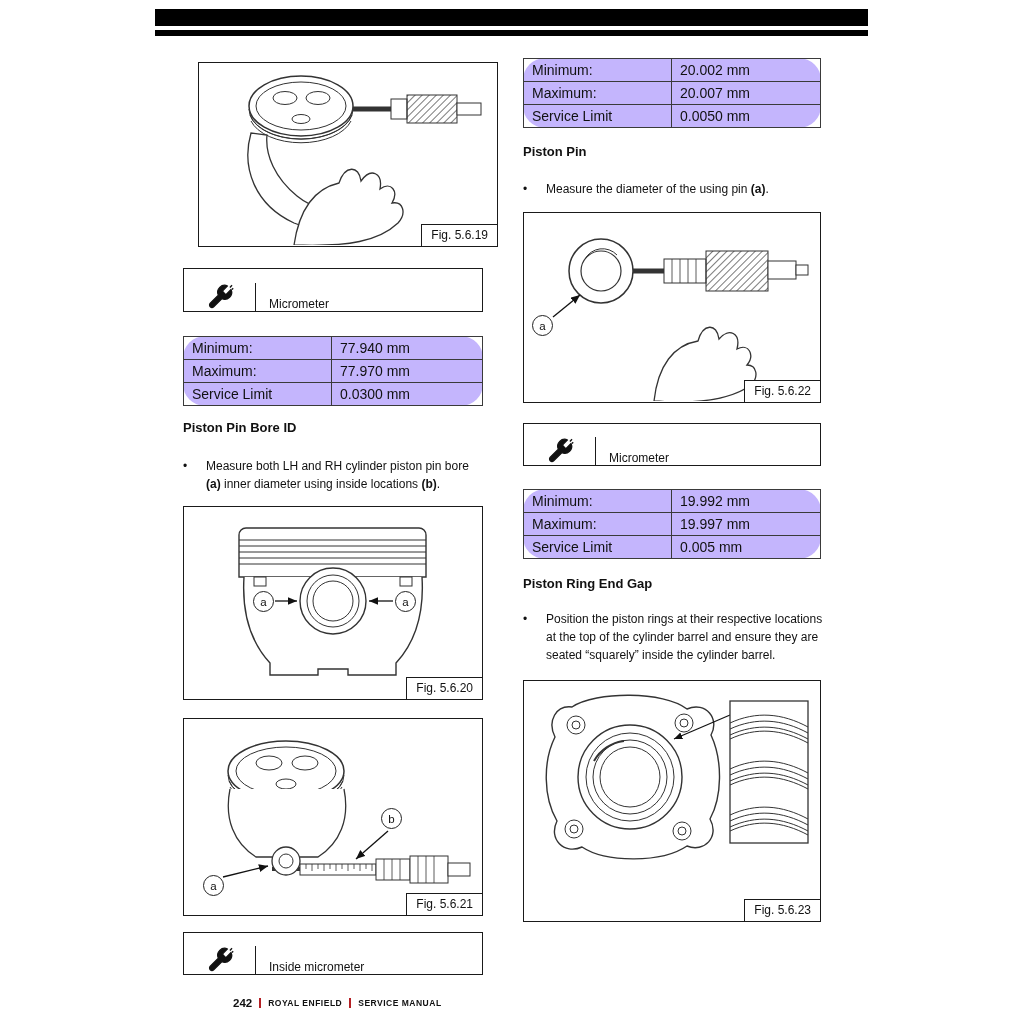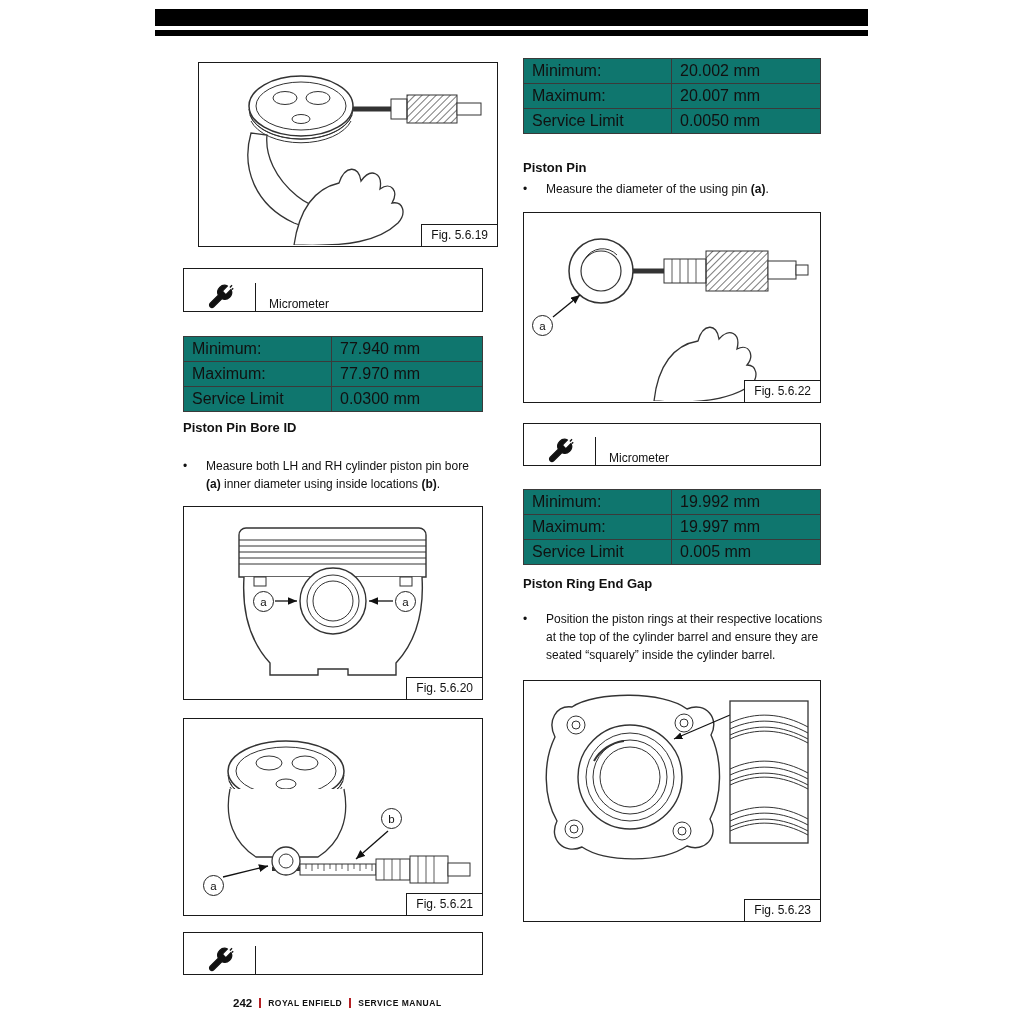--- a/index.html
+++ b/index.html
@@ -53,21 +53,21 @@
     width: 72px;
     border-right: 1.4px solid #1a1a1a;
     display: flex; align-items: center; justify-content: center;
   }
   .toollabel {
     display: flex; align-items: center;
     padding-left: 13px;
     font-size: 12px;
   }
 
-  table.spec { position: absolute; border-collapse: collapse; font-size: 16px; background: #0f766e; }
+  table.spec { position: absolute; border-collapse: collapse; font-size: 14px; background: #c4b5fd; border-radius: 22px; }
   table.spec td { border: 1.2px solid #3a3a3a; padding: 3px 8px; height: 22px; }
   table.spec td.lbl { width: 148px; }
   table.spec td.val { }
   #table1 { width: 300px; }
   #table2, #table3 { width: 298px; }
 
   .heading { position: absolute; font-size: 13px; font-weight: 700; }
   .bullet  { position: absolute; display: flex; font-size: 12px; line-height: 1.5; }
   .bullet .dot  { width: 23px; flex: none; }
   .bullet .btext { flex: 1; }
@@ -78,21 +78,21 @@
   #tool1  { left: 183px; top: 268px; width: 300px; height: 44px; }
   #table1 { left: 183px; top: 336px; }
   #h1     { left: 183px; top: 420px; }
   #b1     { left: 183px; top: 457px; width: 300px; }
   #fig20  { left: 183px; top: 506px; width: 300px; height: 194px; }
   #fig21  { left: 183px; top: 718px; width: 300px; height: 198px; }
   #tool2  { left: 183px; top: 932px; width: 300px; height: 43px; }
 
   
   #table2 { left: 523px; top: 58px; }
-  #h2     { left: 523px; top: 160px; }
+  #h2     { left: 523px; top: 144px; }
   #b2     { left: 523px; top: 180px; width: 298px; }
   #fig22  { left: 523px; top: 212px; width: 298px; height: 191px; }
   #tool3  { left: 523px; top: 423px; width: 298px; height: 43px; }
   #table3 { left: 523px; top: 489px; }
   #h3     { left: 523px; top: 576px; }
   #b3     { left: 523px; top: 610px; width: 300px; }
   #fig23  { left: 523px; top: 680px; width: 298px; height: 242px; }
 
   .footer {
     position: absolute;
@@ -234,20 +234,21 @@
   <div class="figcap">Fig. 5.6.21</div>
 </div>
 
 <div class="toolbox" id="tool2">
   <div class="toolicon">
     <svg width="28" height="28" viewBox="0 0 24 24">
       <path d="M14.7 6.3a1 1 0 0 0 0 1.4l1.6 1.6a1 1 0 0 0 1.4 0l3.77-3.77a6 6 0 0 1-7.94 7.94l-6.91 6.91a2.12 2.12 0 0 1-3-3l6.91-6.91a6 6 0 0 1 7.94-7.94l-3.76 3.76z" fill="#111" stroke="#111" stroke-width="1" stroke-linejoin="round"></path>
       <path d="M20.5 3.8 l1.8 -1.8 M22.3 5.6 l1 -1" stroke="#111" stroke-width="1.2"></path>
     </svg>
   </div>
+  <div class="toollabel">Inside micrometer</div>
 </div>
 
 <table class="spec" id="table2">
   <tbody>
     <tr>
       <td class="lbl">Minimum:</td>
       <td class="val">20.002 mm</td>
     </tr>
     <tr>
       <td class="lbl">Maximum:</td>

